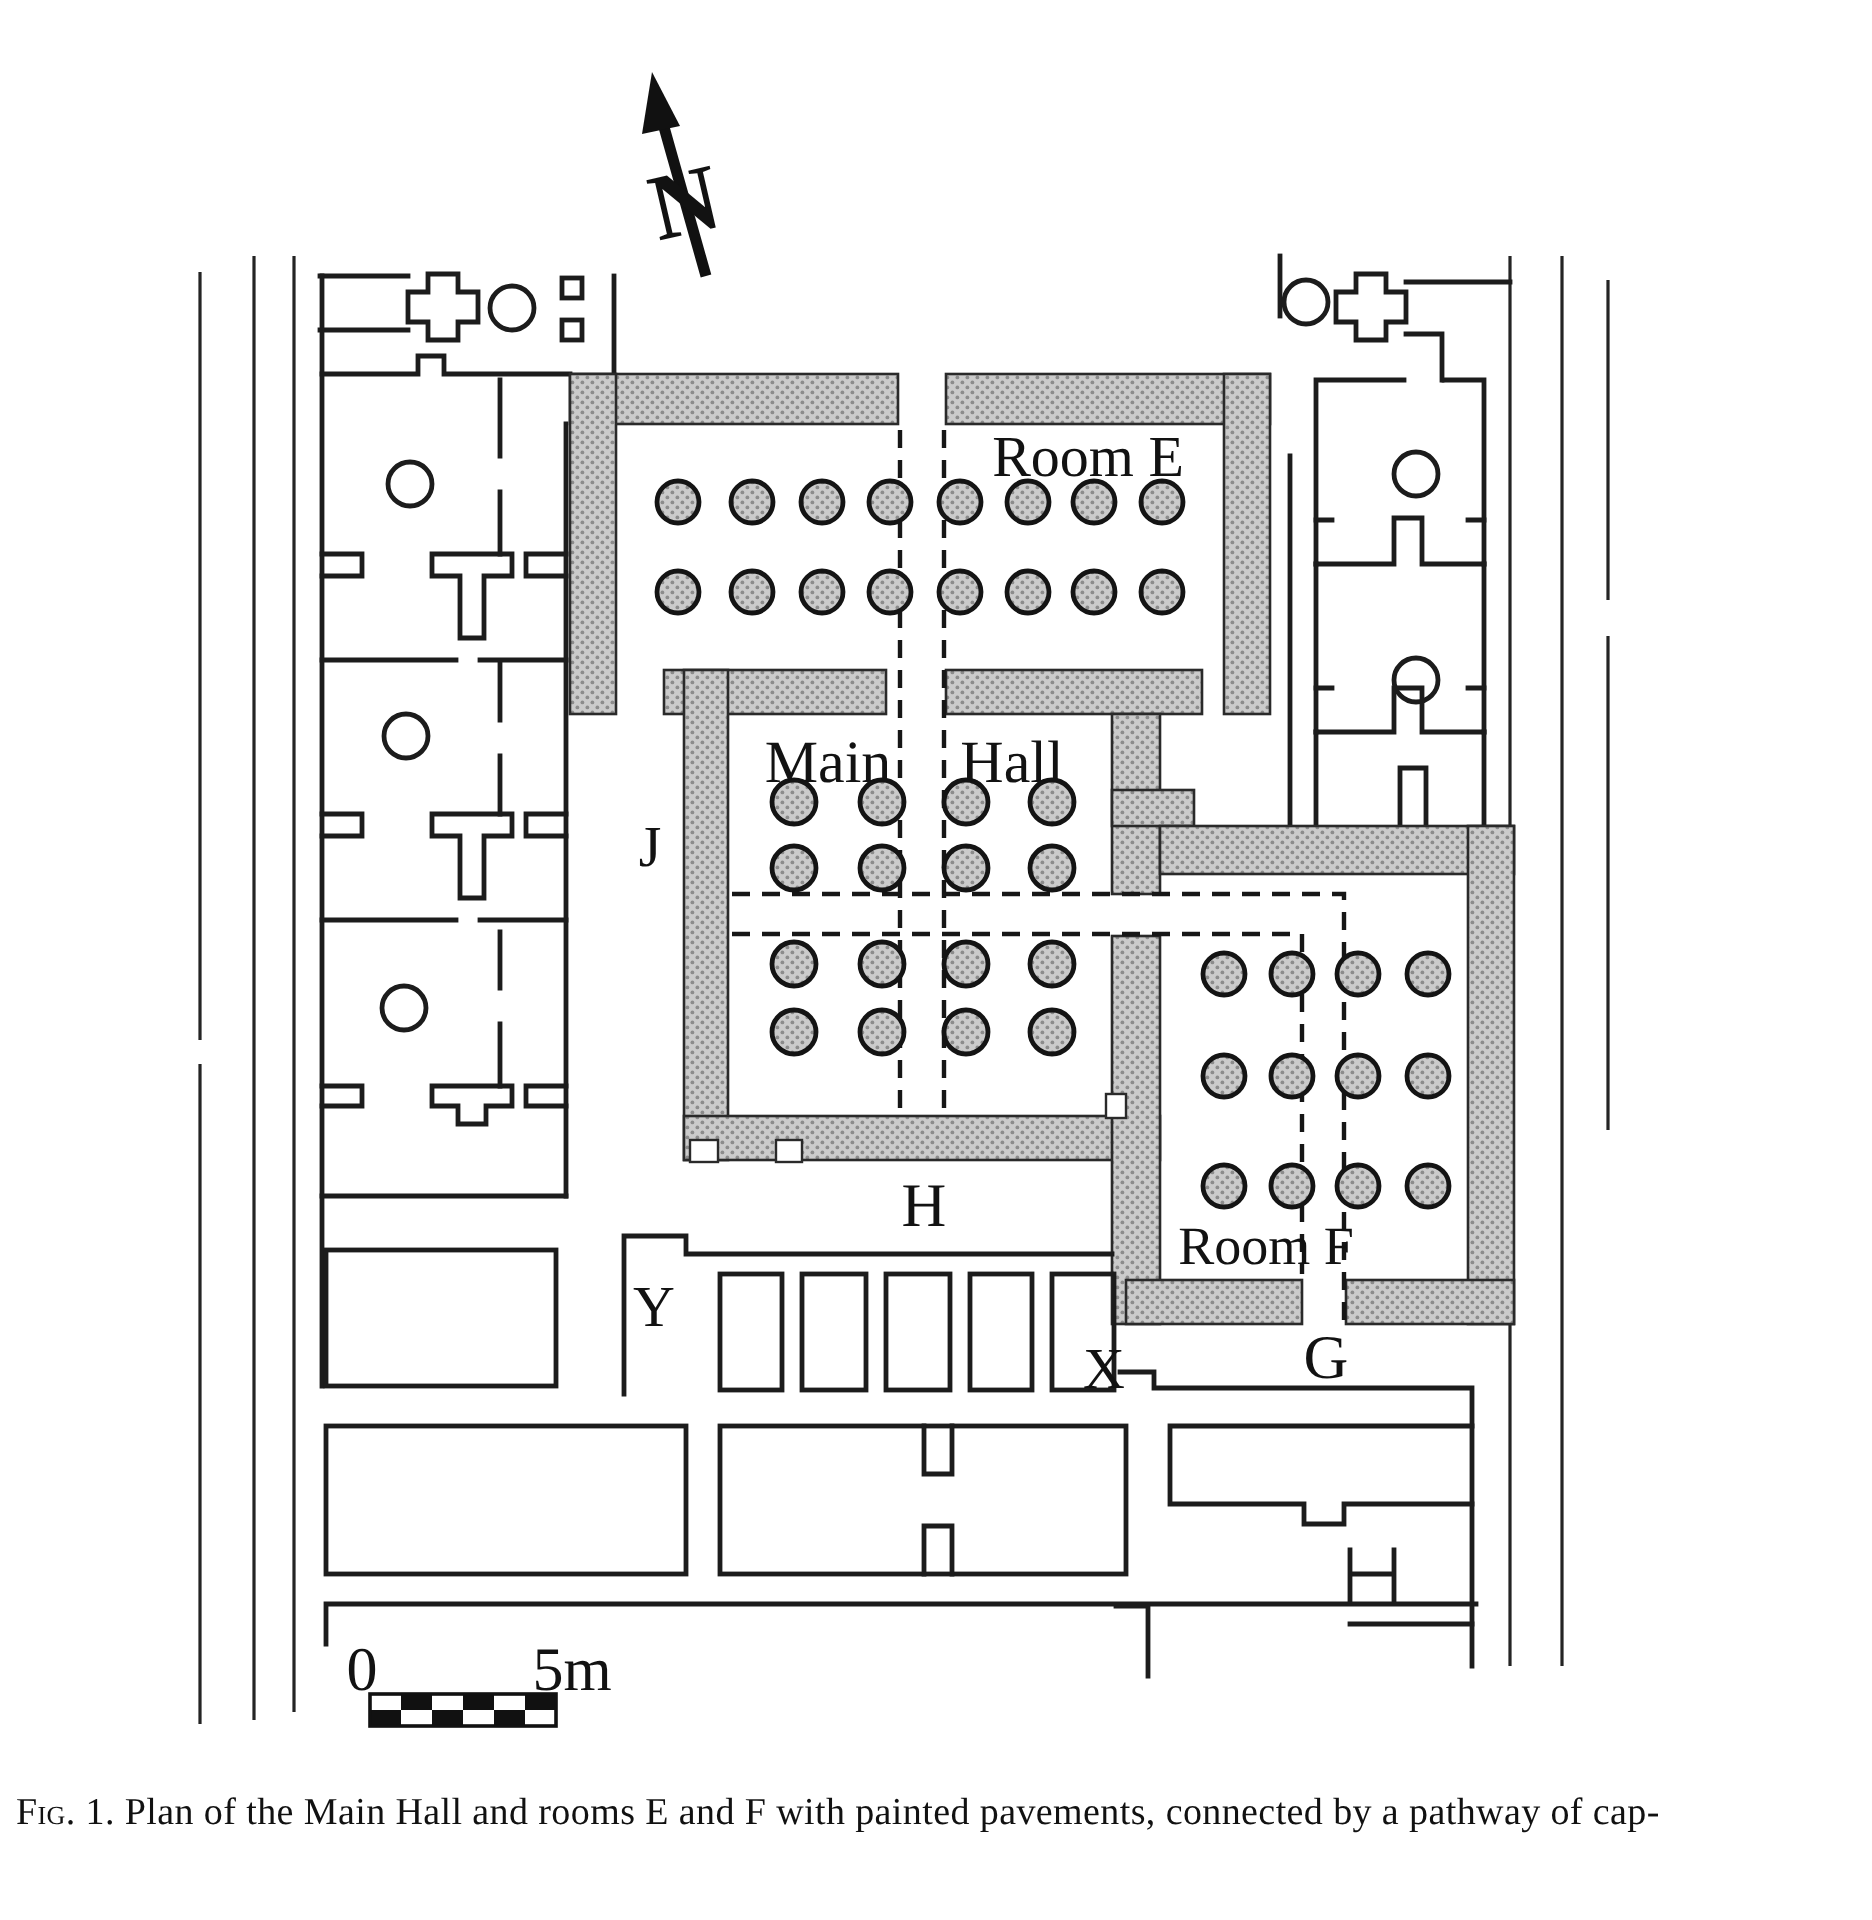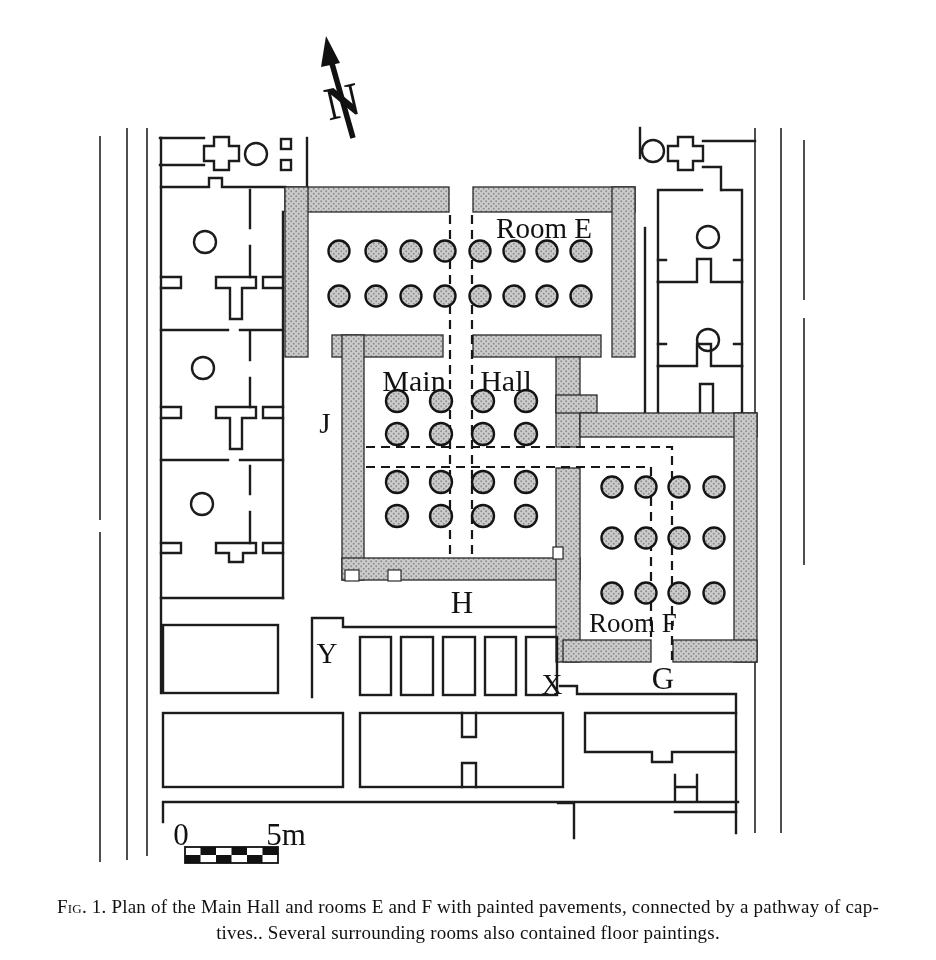--- a/index.html
+++ b/index.html
@@ -7,21 +7,21 @@
   .figwrap{width:936px;height:960px;background:#fff;overflow:hidden;}
   svg{display:block;}
   .sw{fill:url(#st);stroke:#2a2a2a;stroke-width:1.3;}
   .cut{fill:#ffffff;stroke:#2a2a2a;stroke-width:1.2;}
   .tw{fill:none;stroke:#1c1c1c;stroke-width:2.4;stroke-linecap:square;}
   .cl{fill:none;stroke:#242424;stroke-width:1.6;}
   .dash{fill:none;stroke:#161616;stroke-width:2.2;stroke-dasharray:9 6;}
   .col{fill:url(#st);stroke:#141414;stroke-width:2.4;}
   .oc{fill:#ffffff;stroke:#1c1c1c;stroke-width:2.4;}
   .lbl{font-family:"Liberation Serif",serif;fill:#121212;text-anchor:middle;}
-  .caption{width:920px;margin:6px auto 0 auto;text-align:center;color:#111;}
+  .caption{width:920px;margin:6px auto 0 auto;text-align:left;color:#111;}
   .cap-line{margin:0;font-size:19px;line-height:26px;letter-spacing:0.2px;}
   .figlbl{font-variant:small-caps;}
 </style>
 </head>
 <body>
 
 <div class="figwrap">
 <svg width="936" height="888" viewBox="0 0 936 888">
   <defs>
     <pattern id="st" width="5" height="5" patternUnits="userSpaceOnUse">
@@ -201,15 +201,14 @@
     <text class="lbl" x="462" y="613" font-size="31">H</text>
     <text class="lbl" x="327" y="663" font-size="29">Y</text>
     <text class="lbl" x="552" y="694" font-size="29">X</text>
     <text class="lbl" x="663" y="689" font-size="31">G</text>
     <text class="lbl" x="633" y="632" font-size="27">Room F</text>
   </g>
 </svg>
 
 <div class="caption">
   <p class="cap-line"><span class="figlbl">Fig. 1.</span> <span>Plan of the Main Hall and rooms E and F with painted pavements, connected by a pathway of cap-</span></p>
-  <p class="cap-line">tives.. Several surrounding rooms also contained floor paintings.</p>
 </div>
 </div>
 
 </body></html>

